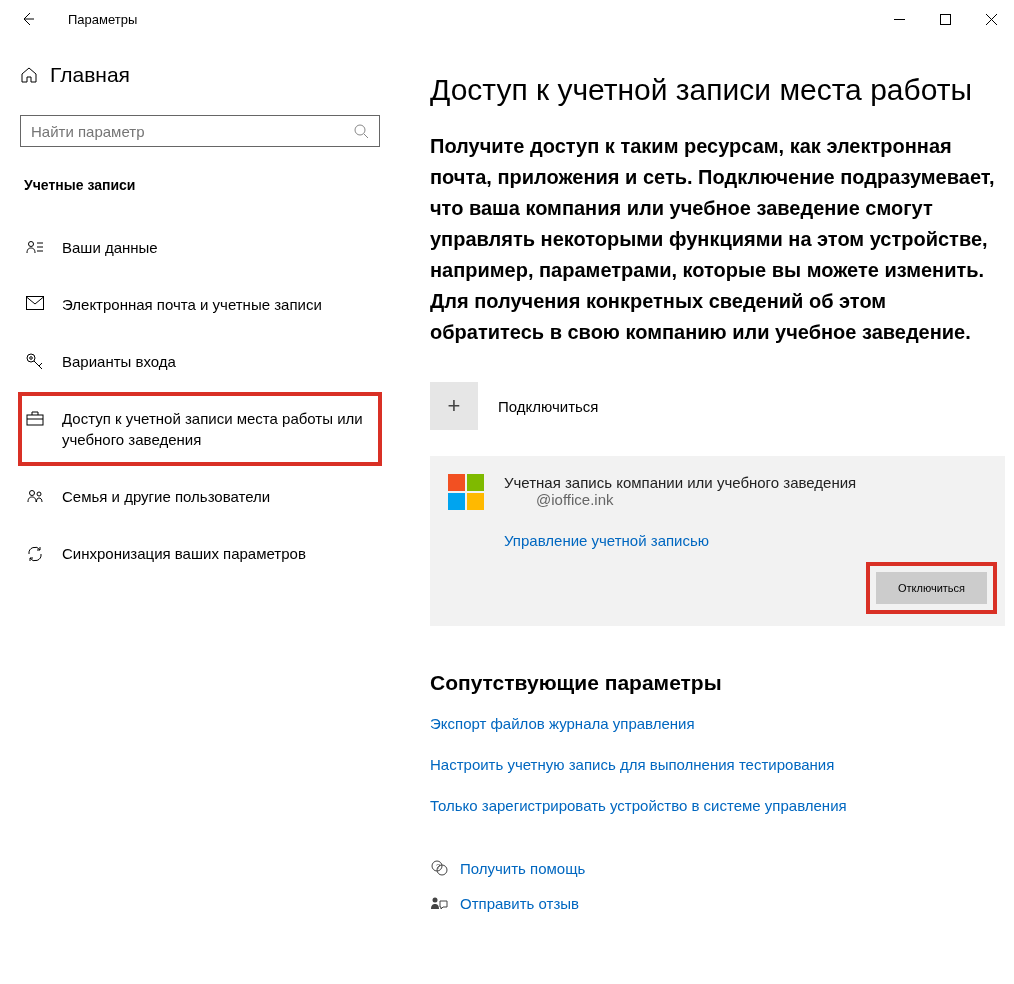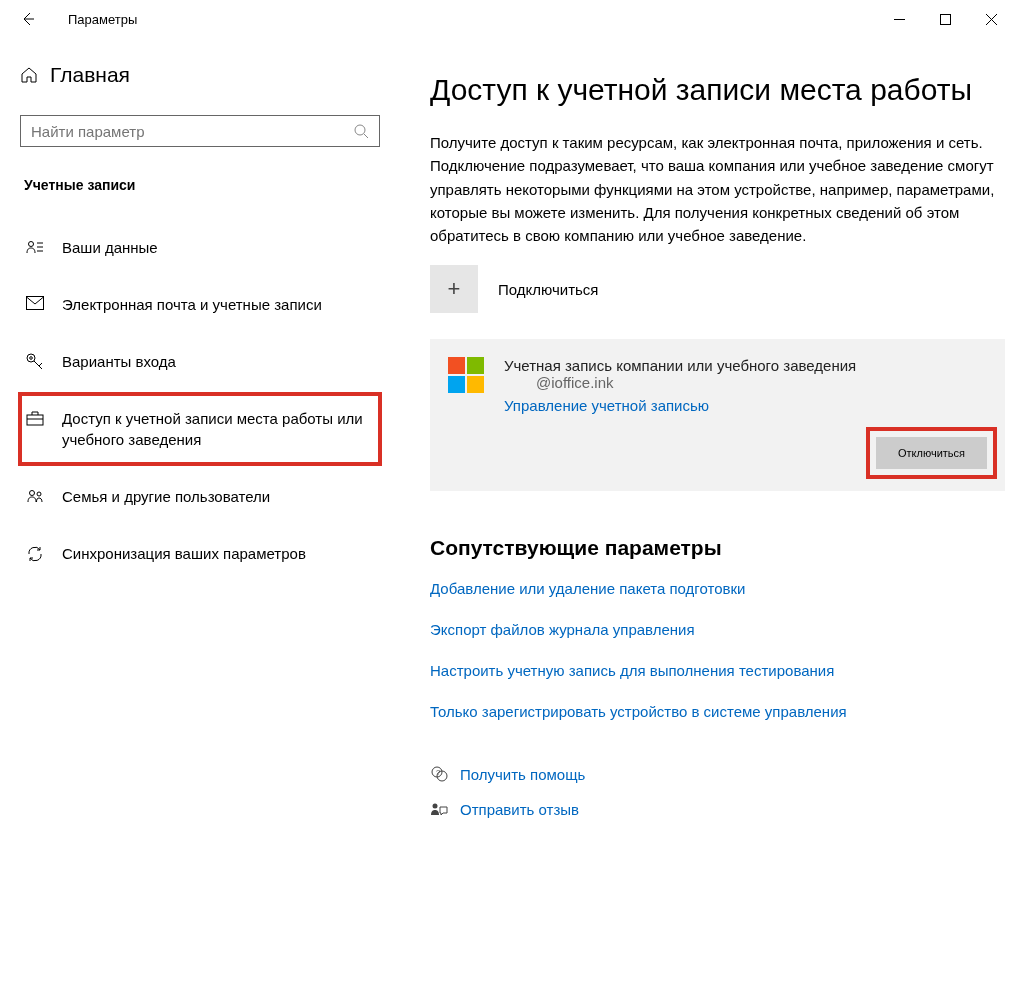--- a/index.html
+++ b/index.html
@@ -124,25 +124,26 @@
       padding: 35px 0 0 30px;
       overflow: hidden;
     }
     .page-heading {
       font-size: 30px;
       font-weight: 400;
       margin-bottom: 24px;
       white-space: nowrap;
     }
     .description {
-      font-size: 15px;
+      font-size: 20px;
       line-height: 1.55;
       color: #000;
       max-width: 570px;
-      margin-bottom: 18px;
+      margin-bottom: 34px;
+      font-weight: bold;
     }
     .connect-row {
       display: flex;
       align-items: center;
       margin-bottom: 26px;
     }
     .plus-box {
       width: 48px;
       height: 48px;
       background: #e6e6e6;
@@ -189,21 +190,21 @@
       color: #222;
     }
     .account-email {
       font-size: 15px;
       color: #666;
       padding-left: 32px;
     }
     .manage-link {
       color: #0067c0;
       font-size: 15px;
-      margin-top: 6px;
+      margin-top: 24px;
       display: inline-block;
       cursor: pointer;
     }
     .disconnect-area {
       display: flex;
       justify-content: flex-end;
       margin-top: 22px;
     }
     .disconnect-btn {
       background: #cccccc;
@@ -387,21 +388,20 @@
           <div class="account-email">@ioffice.ink</div>
           <span class="manage-link">Управление учетной записью</span>
         </div>
       </div>
       <div class="disconnect-area">
         <button class="disconnect-btn">Отключиться</button>
       </div>
     </div>
 
     <div class="related-heading">Сопутствующие параметры</div>
-    <a class="related-link">Добавление или удаление пакета подготовки</a>
     <a class="related-link">Экспорт файлов журнала управления</a>
     <a class="related-link">Настроить учетную запись для выполнения тестирования</a>
     <a class="related-link">Только зарегистрировать устройство в системе управления</a>
 
     <div class="help-section">
       <div class="help-row">
         <span class="icon-wrap">
           <svg width="18" height="18" viewBox="0 0 18 18">
               <circle cx="7" cy="7" r="5" stroke="#444" fill="none"></circle>
               <circle cx="12" cy="11" r="5" stroke="#444" fill="none"></circle>

